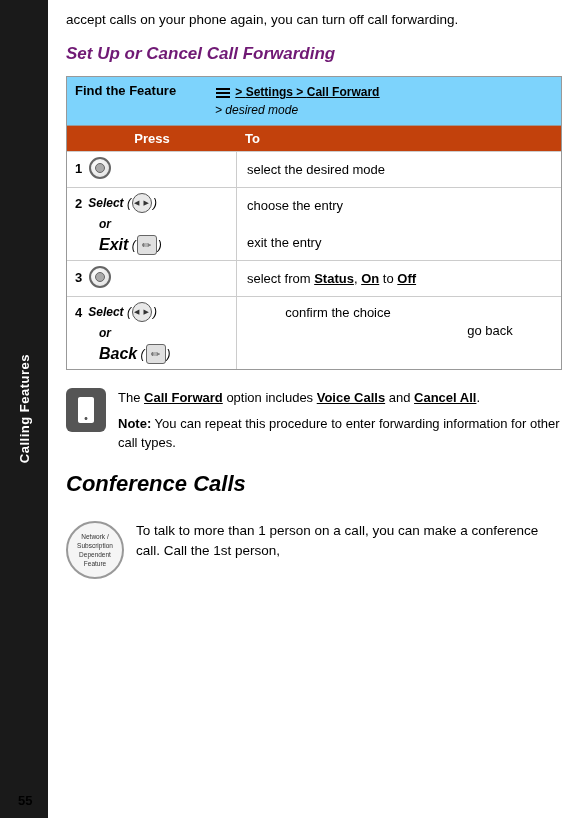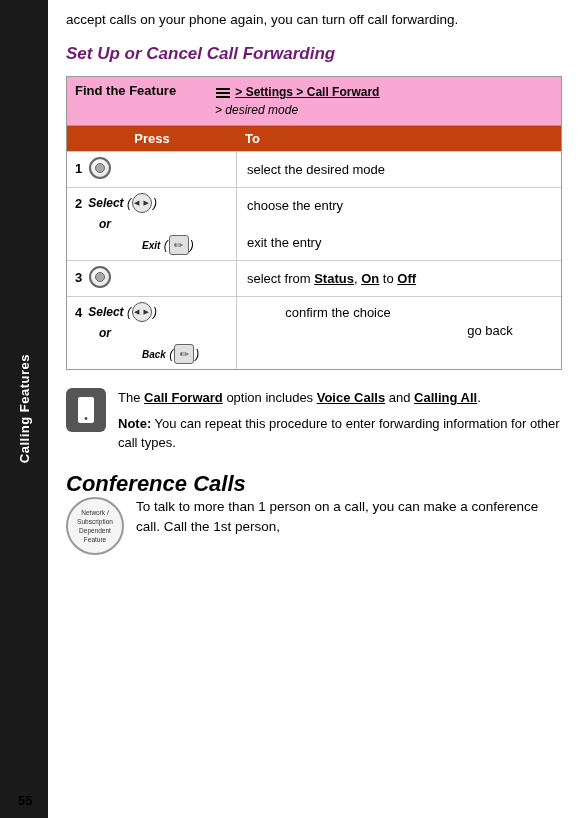--- a/index.html
+++ b/index.html
@@ -64,21 +64,21 @@
     .feature-table-wrapper {
       border: 1px solid #999;
       margin-bottom: 14px;
     }
 
     .find-feature-row {
       display: flex;
       align-items: flex-start;
       padding: 6px 8px 6px 8px;
       border-bottom: 1px solid #999;
-      background: #f9a8d4;
+      background: #7dd3fc;
     }
 
     .find-feature-label {
       font-size: 13px;
       font-weight: bold;
       min-width: 140px;
     }
 
     .find-feature-value {
       font-size: 12px;
@@ -148,24 +148,23 @@
 
     .or-text {
       font-size: 12px;
       font-weight: bold;
       font-style: italic;
       margin: 2px 16px 2px 24px;
       text-align: center;
     }
 
     .exit-label {
-      font-size: 10px;
+      font-size: 16px;
       font-weight: bold;
       font-style: italic;
-      margin-left: 43px;
     }
 
     .select-label {
       font-size: 12px;
       font-weight: bold;
       font-style: italic;
     }
 
     
     .nav-btn {
@@ -279,21 +278,21 @@
       flex: 1;
       font-size: 13px;
       line-height: 1.5;
     }
 
     
     .conference-title {
       font-size: 22px;
       font-weight: bold;
       font-style: italic;
-      margin-bottom: 0;
+      margin-bottom: 24px;
       color: #000;
     }
 
     .conference-row {
       display: flex;
       align-items: flex-start;
       gap: 12px;
     }
 
     .network-badge {
@@ -460,21 +459,21 @@
 
     </div>
 
     <div class="note-box">
       <div class="phone-icon-box">
         <svg viewBox="0 0 24 30">
           <path d="M6,2 L18,2 C19.1,2 20,2.9 20,4 L20,26 C20,27.1 19.1,28 18,28 L6,28 C4.9,28 4,27.1 4,26 L4,4 C4,2.9 4.9,2 6,2 Z M12,25 C12.8,25 13.5,24.3 13.5,23.5 C13.5,22.7 12.8,22 12,22 C11.2,22 10.5,22.7 10.5,23.5 C10.5,24.3 11.2,25 12,25 Z M8,5 L16,5 L16,20 L8,20 Z"></path>
         </svg>
       </div>
       <div class="note-text-block">
-        <p>The <span class="bold-text underline">Call Forward</span> option includes <span class="bold-text underline">Voice Calls</span> and <span class="bold-text underline">Calling All</span>.</p>
+        <p>The <span class="bold-text underline">Call Forward</span> option includes <span class="bold-text underline">Voice Calls</span> and <span class="bold-text underline">Cancel All</span>.</p>
         <p style="margin-top:6px;"><span class="bold-text">Note:</span> <span>You can repeat this procedure to enter forwarding information for other call types.</span></p>
       </div>
     </div>
 
     <div class="conference-title">Conference Calls</div>
 
     <div class="conference-row">
       <div class="network-badge">
         <div style="text-align:center; font-size:6.5px; line-height:1.4; color:#333;">
           Network /<br>Subscription<br>Dependent<br>Feature

